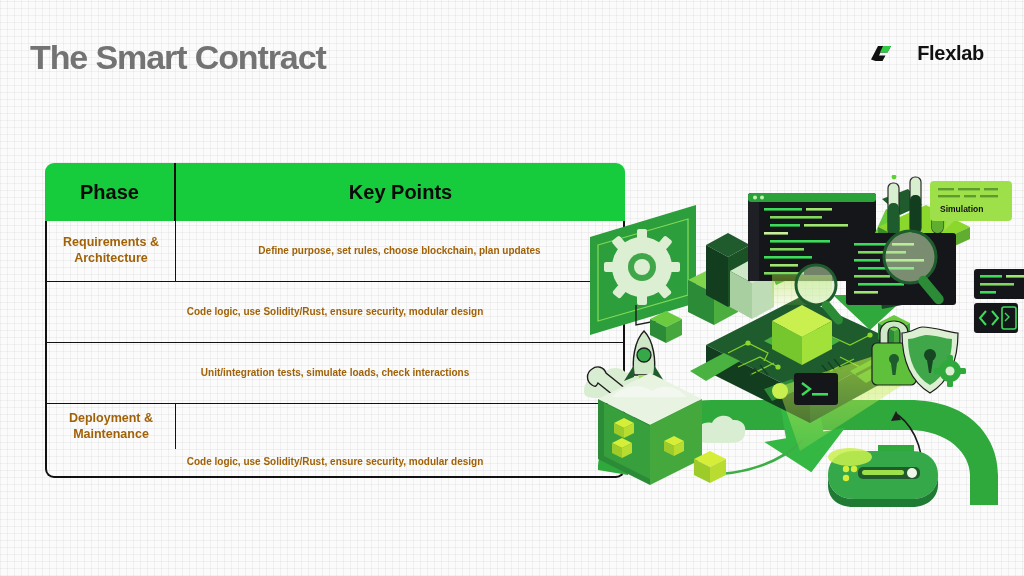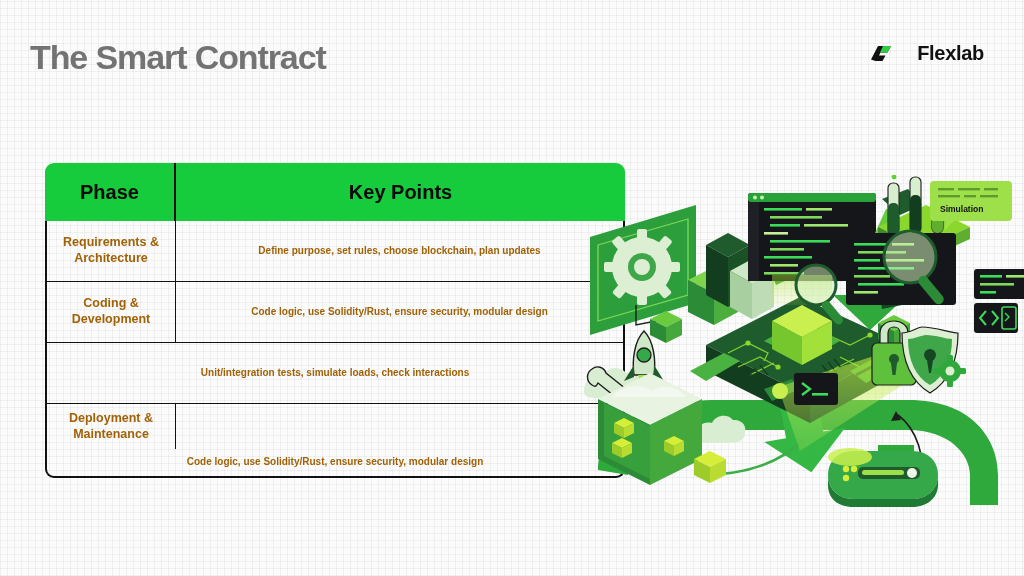--- a/index.html
+++ b/index.html
@@ -70,21 +70,20 @@
     <div class="thead">
       <div class="th th-phase">Phase</div>
       <div class="th th-points">Key Points</div>
     </div>
     <div class="tbody">
       <div class="trow">
         <div class="td td-phase">Requirements &amp; Architecture</div>
         <div class="td td-points">Define purpose, set rules, choose blockchain, plan updates</div>
       </div>
       <div class="trow">
-        <div class="td td-phase">Coding &amp; Development</div>
         <div class="td td-points">Code logic, use Solidity/Rust, ensure security, modular design</div>
       </div>
       <div class="trow">
         <div class="td td-points">Unit/integration tests, simulate loads, check interactions</div>
       </div>
       <div class="trow">
         <div class="td td-phase">Deployment &amp; Maintenance</div>
         <div class="td td-points">Code logic, use Solidity/Rust, ensure security, modular design</div>
       </div>
     </div>

